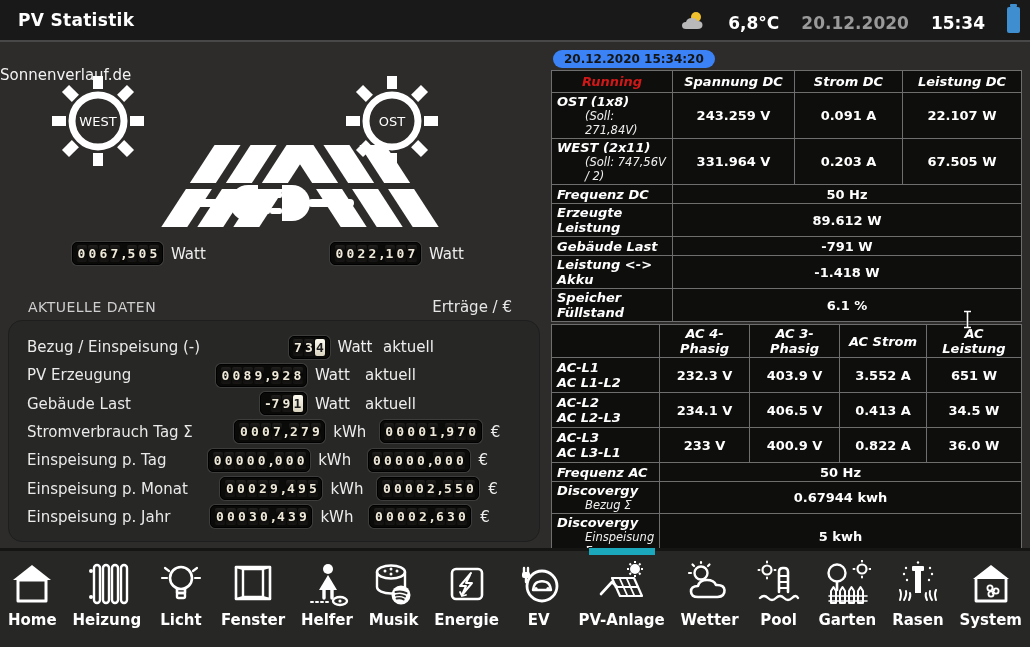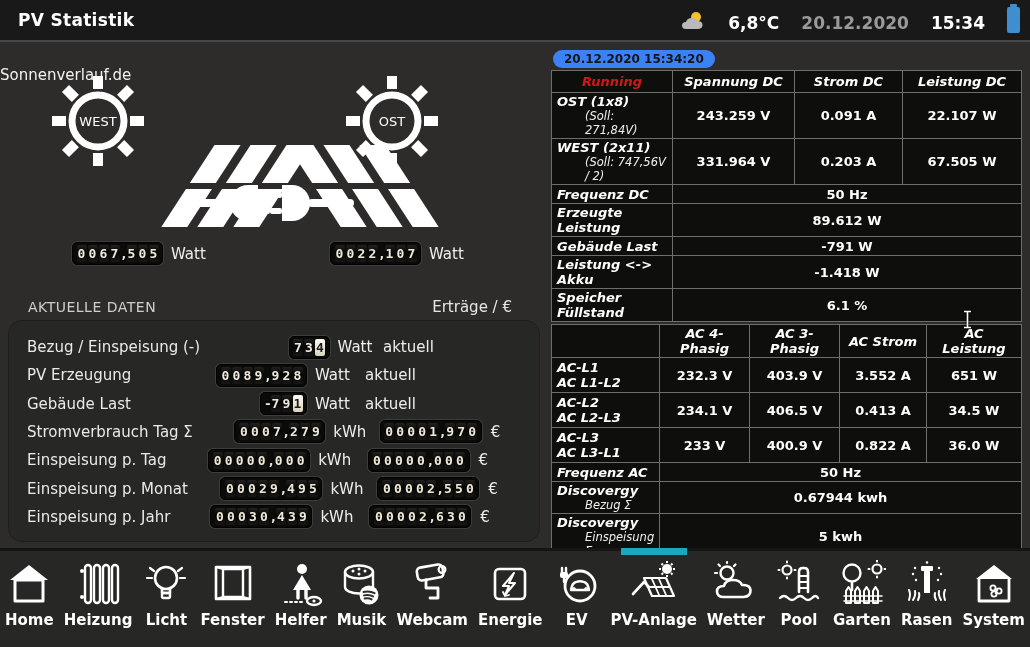--- a/index.html
+++ b/index.html
@@ -638,28 +638,20 @@
         <circle class="f" cx="21" cy="9" r="1.5"></circle>
         <circle class="f" cx="27" cy="11" r="1.5"></circle>
         <circle class="f" cx="21" cy="14" r="1.5"></circle>
         <circle class="f" cx="31" cy="35" r="9.5"></circle>
         <path d="M25.5 32 q6 -1.6 11 1.2 M26 35.4 q5 -1.2 9 1 M26.6 38.6 q4 -0.9 7 0.8" stroke="#2d2c2b" stroke-width="2" fill="none" stroke-linecap="round"></path>
       </svg>
     <div class="nav-label">Musik</div>
   </div>
   <div class="nav-item">
     <svg class="nav-icon" viewBox="0 0 48 48">
-        <rect class="s" x="9" y="6" width="26" height="13" rx="4" stroke-width="2.6" transform="rotate(-10 22 12)"></rect>
-        <circle class="s" cx="34" cy="9.5" r="3.4" stroke-width="2.2"></circle>
-        <path class="s" d="M18 20 v8 h12 v10 h-8" stroke-width="2.8"></path>
-      </svg>
-    <div class="nav-label">Webcam</div>
-  </div>
-  <div class="nav-item">
-    <svg class="nav-icon" viewBox="0 0 48 48">
         <rect class="s" x="9" y="9" width="30" height="30" rx="4" stroke-width="2.6"></rect>
         <path class="s" d="M28 13 L17 26 h6 L19 35 l10 -12 h-6 l4 -8" stroke-width="2"></path>
         <path class="s" d="M17 32 l2 4 l4 -1" stroke-width="1.8"></path>
       </svg>
     <div class="nav-label">Energie</div>
   </div>
   <div class="nav-item">
     <svg class="nav-icon" viewBox="0 0 48 48">
         <circle class="s" cx="27" cy="26" r="15" stroke-width="2.8"></circle>
         <path class="s" d="M18 30 q1 -7 5 -8 q4 -1.6 8 0 q4 1 5 8 z" stroke-width="2.4"></path>

